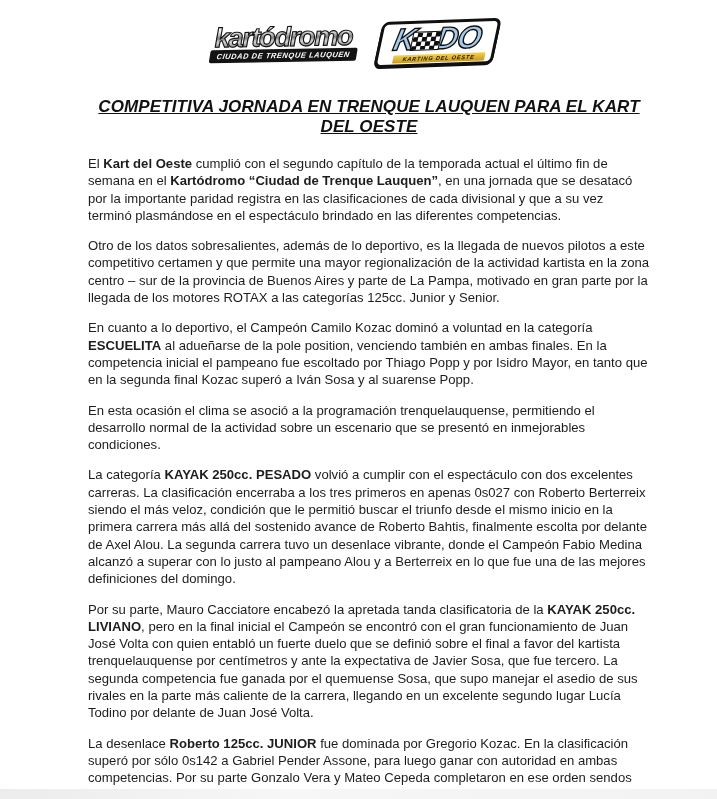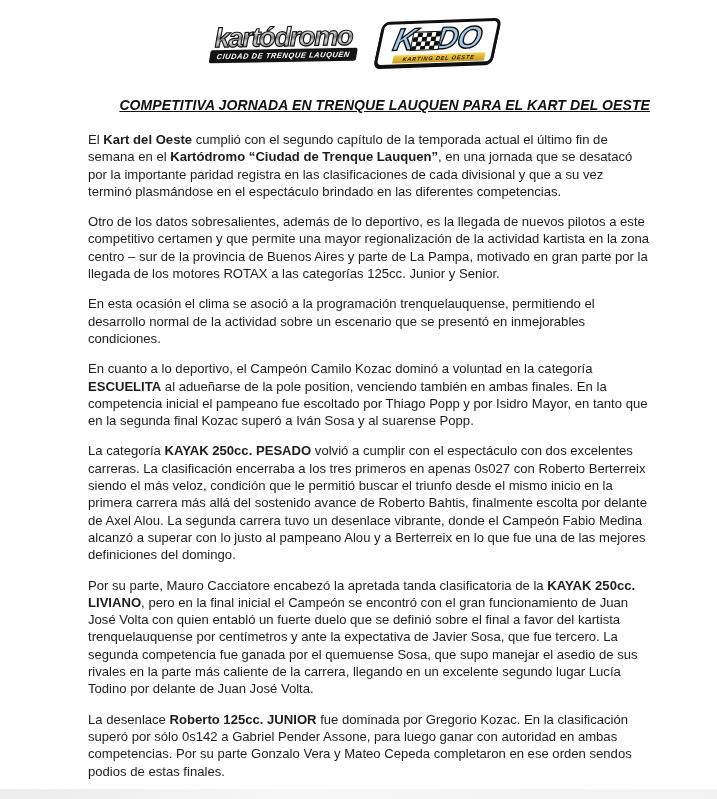--- a/index.html
+++ b/index.html
@@ -57,21 +57,21 @@
     position:absolute;right:6px;bottom:1px;z-index:3;
     background:linear-gradient(180deg,#f4d14e,#c99920);
     color:#20180a;font-weight:bold;font-style:italic;
     font-size:5.6px;letter-spacing:.8px;padding:1px 10px;border-radius:1px;
     white-space:nowrap;
   }
 
   
   .content{width:562px;margin:27px 0 0 88px;}
   .title{
-    text-align:right;font-size:14px;font-weight:bold;font-style:italic;
+    text-align:center;font-size:17px;font-weight:bold;font-style:italic;
     text-decoration:underline;letter-spacing:.1px;margin:0 0 18px 0;color:#111;
   }
   .body p{
     margin:0 0 13px 0;font-size:13.1px;line-height:17.3px;color:#1d1d1d;
     text-align:left;
   }
   .body .b{font-weight:bold;}
 </style>
 </head>
 <body>
@@ -96,22 +96,22 @@
       </div>
     </div>
 
   </div>
 
   <div class="content">
     <h1 class="title">COMPETITIVA JORNADA EN TRENQUE LAUQUEN PARA EL KART DEL OESTE</h1>
     <div class="body">
         <p><span>El </span><span class="b">Kart del Oeste</span><span> cumplió con el segundo capítulo de la temporada actual el último fin de semana en el </span><span class="b">Kartódromo “Ciudad de Trenque Lauquen”</span><span>, en una jornada que se desatacó por la importante paridad registra en las clasificaciones de cada divisional y que a su vez terminó plasmándose en el espectáculo brindado en las diferentes competencias.</span></p>
         <p><span>Otro de los datos sobresalientes, además de lo deportivo, es la llegada de nuevos pilotos a este competitivo certamen y que permite una mayor regionalización de la actividad kartista en la zona centro – sur de la provincia de Buenos Aires y parte de La Pampa, motivado en gran parte por la llegada de los motores ROTAX a las categorías 125cc. Junior y Senior.</span></p>
+        <p><span>En cuanto a lo deportivo, el Campeón Camilo Kozac dominó a voluntad en la categoría </span><span class="b">ESCUELITA</span><span> al adueñarse de la pole position, venciendo también en ambas finales. En la competencia inicial el pampeano fue escoltado por Thiago Popp y por Isidro Mayor, en tanto que en la segunda final Kozac superó a Iván Sosa y al suarense Popp.</span></p>
         <p><span>En esta ocasión el clima se asoció a la programación trenquelauquense, permitiendo el desarrollo normal de la actividad sobre un escenario que se presentó en inmejorables condiciones.</span></p>
-        <p><span>En cuanto a lo deportivo, el Campeón Camilo Kozac dominó a voluntad en la categoría </span><span class="b">ESCUELITA</span><span> al adueñarse de la pole position, venciendo también en ambas finales. En la competencia inicial el pampeano fue escoltado por Thiago Popp y por Isidro Mayor, en tanto que en la segunda final Kozac superó a Iván Sosa y al suarense Popp.</span></p>
         <p><span>La categoría </span><span class="b">KAYAK 250cc. PESADO</span><span> volvió a cumplir con el espectáculo con dos excelentes carreras. La clasificación encerraba a los tres primeros en apenas 0s027 con Roberto Berterreix siendo el más veloz, condición que le permitió buscar el triunfo desde el mismo inicio en la primera carrera más allá del sostenido avance de Roberto Bahtis, finalmente escolta por delante de Axel Alou. La segunda carrera tuvo un desenlace vibrante, donde el Campeón Fabio Medina alcanzó a superar con lo justo al pampeano Alou y a Berterreix en lo que fue una de las mejores definiciones del domingo.</span></p>
         <p><span>Por su parte, Mauro Cacciatore encabezó la apretada tanda clasificatoria de la </span><span class="b">KAYAK 250cc. LIVIANO</span><span>, pero en la final inicial el Campeón se encontró con el gran funcionamiento de Juan José Volta con quien entabló un fuerte duelo que se definió sobre el final a favor del kartista trenquelauquense por centímetros y ante la expectativa de Javier Sosa, que fue tercero. La segunda competencia fue ganada por el quemuense Sosa, que supo manejar el asedio de sus rivales en la parte más caliente de la carrera, llegando en un excelente segundo lugar Lucía Todino por delante de Juan José Volta.</span></p>
         <p><span>La desenlace </span><span class="b">Roberto 125cc. JUNIOR</span><span> fue dominada por Gregorio Kozac. En la clasificación superó por sólo 0s142 a Gabriel Pender Assone, para luego ganar con autoridad en ambas competencias. Por su parte Gonzalo Vera y Mateo Cepeda completaron en ese orden sendos podios de estas finales.</span></p>
       </div>
   </div>
 
   <div class="bottom-scan-band"></div>
 
 </div>
 

